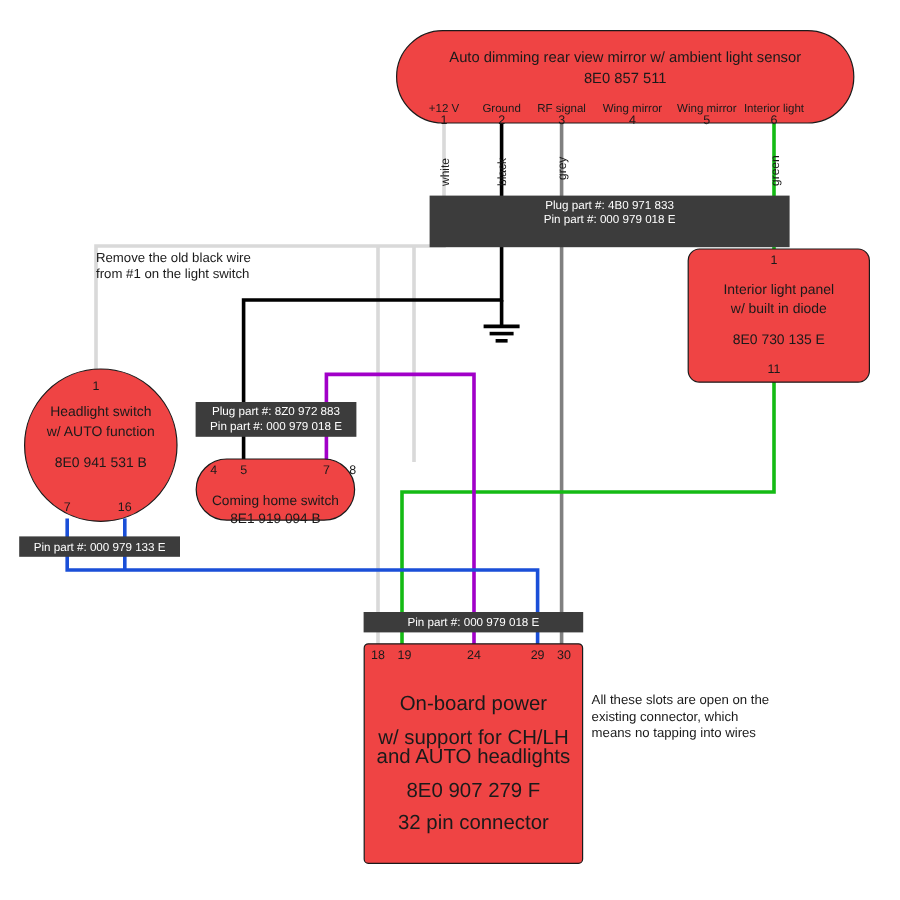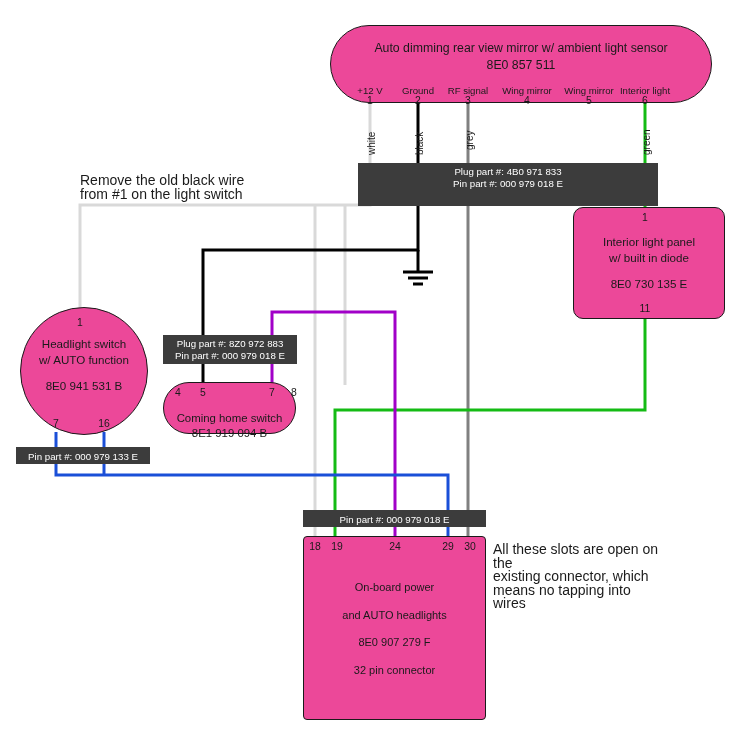--- a/index.html
+++ b/index.html
@@ -20,21 +20,21 @@
   #wires {
     position: absolute;
     left: 0; top: 0;
     width: 750px; height: 750px;
   }
   
   .comp {
     position: absolute;
     box-sizing: border-box;
     border: 1.6px solid #1a1a1a;
-    background: #ec4899;
+    background: #ef4444;
     text-align: center;
     color: #1a1a1a;
     z-index: 5;
   }
   .comp-mirror {
     left: 330px; top: 25px;
     width: 382px; height: 78px;
     border-radius: 39px;
     padding-top: 14px;
     font-size: 12.3px;
@@ -62,21 +62,21 @@
     border-radius: 10px;
     padding-top: 26px;
     font-size: 11.6px;
     line-height: 15.5px;
   }
   .comp-obpsu {
     left: 303px; top: 536px;
     width: 183px; height: 184px;
     border-radius: 4px;
     padding-top: 42px;
-    font-size: 11px;
+    font-size: 17px;
     line-height: 16.5px;
   }
   .gap { height: 11px; }
   .pn { white-space: nowrap; }
   .pinlbl {
     position: absolute;
     z-index: 6;
     font-size: 9.6px;
     color: #1a1a1a;
     text-align: right;
@@ -104,25 +104,26 @@
     z-index: 7;
     box-sizing: border-box;
     white-space: nowrap;
   }
   .bar2 { padding-top: 3px; }
   .bar1 { padding-top: 4px; }
 
   
   .note {
     position: absolute;
-    font-size: 14px;
+    font-size: 11px;
     line-height: 13.5px;
     color: #1a1a1a;
     z-index: 6;
     white-space: pre-line;
+    margin-top: 35px;
   }
 
   
   .wlabel {
     position: absolute;
     font-size: 10px;
     color: #1a1a1a;
     z-index: 6;
     white-space: nowrap;
     transform-origin: 0 0;
@@ -229,20 +230,21 @@
   <div class="pinnum" style="left:203px; top:387px;">5</div>
   <div class="pinnum" style="left:272px; top:387px;">7</div>
   <div class="pinnum" style="left:294px; top:387px;">8</div>
 
   <div class="bar bar1" style="left:303px; top:510px; width:183px; height:17px;">
     <span>Pin part #: 000 979 018 E</span>
   </div>
   <div class="comp comp-obpsu">
     <div>On-board power</div>
     <div class="gap"></div>
+    <div>w/ support for CH/LH</div>
     <div>and AUTO headlights</div>
     <div class="gap"></div>
     <div class="pn">8E0 907 279 F</div>
     <div class="gap"></div>
     <div>32 pin connector</div>
   </div>
   <div class="pinnum" style="left:315px; top:541px;">18</div>
   <div class="pinnum" style="left:337px; top:541px;">19</div>
   <div class="pinnum" style="left:395px; top:541px;">24</div>
   <div class="pinnum" style="left:448px; top:541px;">29</div>

